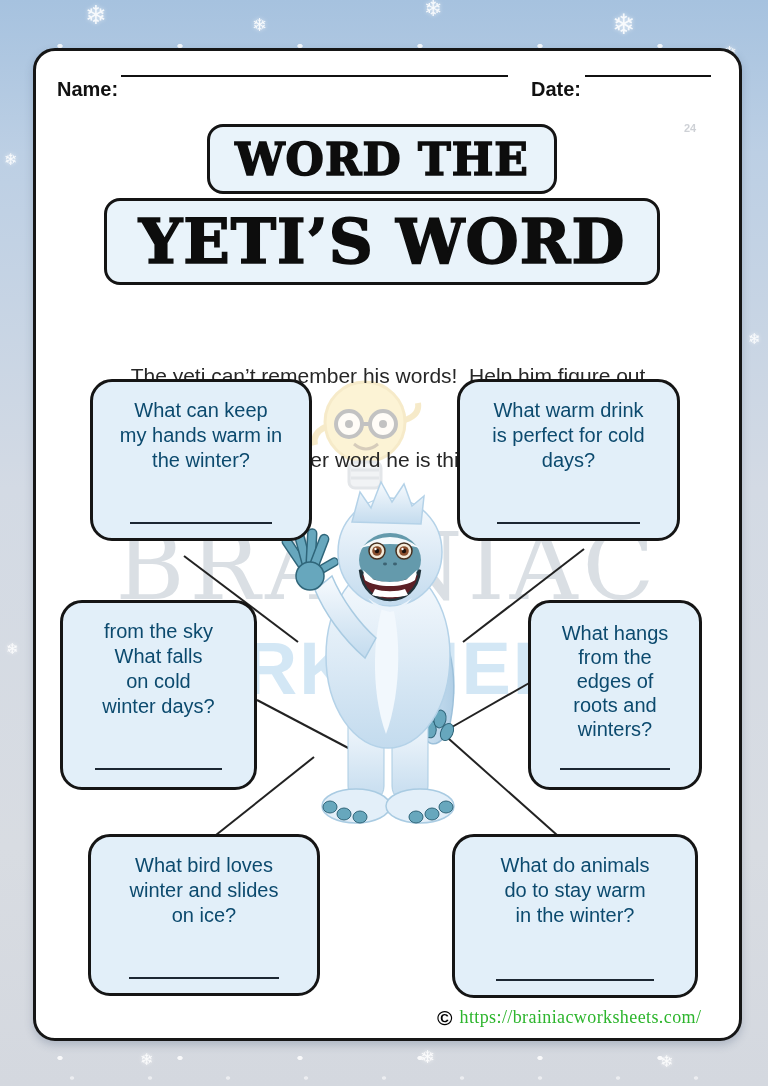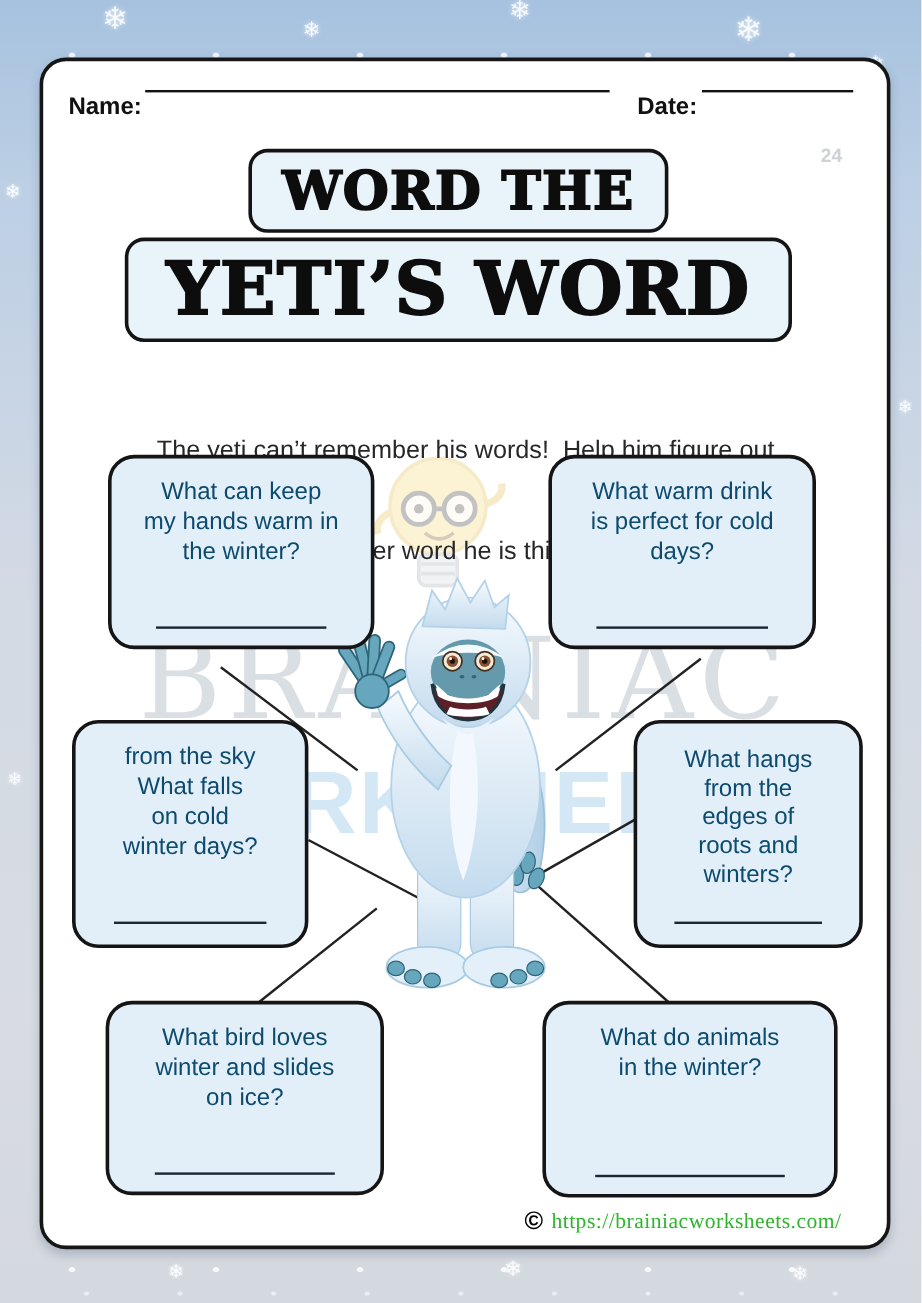--- a/index.html
+++ b/index.html
@@ -23,21 +23,21 @@
   .wm1{
     position:absolute;left:33px;top:512px;width:709px;text-align:center;z-index:2;
     font-family:"DejaVu Serif",serif;font-size:94px;font-weight:500;letter-spacing:5px;
     color:rgba(168,178,190,.42);
   }
   .wm2{
     position:absolute;left:33px;top:626px;width:709px;text-align:center;z-index:2;
     font-family:"Liberation Sans",sans-serif;font-size:74px;font-weight:bold;letter-spacing:2px;
     color:rgba(130,185,225,.35);
   }
-  .pagenum{position:absolute;left:684px;top:122px;z-index:2;font-size:16px;color:rgba(185,190,196,.7);font-weight:bold;}
+  .pagenum{position:absolute;left:684px;top:122px;z-index:2;font-size:11px;color:rgba(185,190,196,.7);font-weight:bold;}
   .mascot{position:absolute;left:302px;top:372px;width:130px;height:140px;opacity:.3;z-index:2;}
   .connectors{position:absolute;left:0;top:0;width:768px;height:1086px;z-index:3;pointer-events:none;}
   .yeti{position:absolute;left:268px;top:476px;width:240px;height:360px;z-index:4;}
 
   .lbl{position:absolute;z-index:5;font-weight:bold;font-size:20px;color:#111;}
   .ruleline{position:absolute;z-index:5;border-bottom:2.6px solid #111;}
 
   .titlebox{
     position:absolute;z-index:5;box-sizing:border-box;background:#e9f3fa;
     border:3px solid #141414;border-radius:16px;display:flex;align-items:center;justify-content:center;
@@ -52,21 +52,21 @@
 
   .qbox{
     position:absolute;z-index:5;box-sizing:border-box;background:#e2eff9;
     border:3px solid #151515;border-radius:22px;text-align:center;color:#0c4a6e;
     font-size:20px;line-height:25px;
   }
   .qtext{padding:16px 8px 0 8px;}
   .q1{left:90px;top:379px;width:222px;height:162px;}
   .q2{left:457px;top:379px;width:223px;height:162px;}
   .q3{left:60px;top:600px;width:197px;height:190px;}
-  .q4{left:528px;top:600px;width:191px;height:190px;}
+  .q4{left:528px;top:600px;width:174px;height:190px;}
   .q4 .qtext{padding-top:18px;line-height:24px;}
   .q5{left:88px;top:834px;width:232px;height:162px;}
   .q6{left:452px;top:834px;width:246px;height:164px;}
   .blank{position:absolute;bottom:14px;left:17%;right:17%;border-bottom:2.6px solid #1c2733;}
   .q3 .blank,.q4 .blank{bottom:17px;}
 
   .footer{position:absolute;left:437px;top:1007px;z-index:5;display:flex;align-items:center;gap:7px;}
   .copy{font-size:21px;font-weight:bold;color:#000;line-height:21px;}
   .url{font-family:"Liberation Serif",serif;font-size:18px;color:#2db52d;letter-spacing:.4px;}
 </style>
@@ -258,20 +258,21 @@
       <div>What bird loves</div>
       <div>winter and slides</div>
       <div>on ice?</div>
     </div>
     <div class="blank"></div>
   </div>
 
   <div class="qbox q6">
     <div class="qtext">
       <div>What do animals</div>
+      <div>do to stay warm</div>
       <div>in the winter?</div>
     </div>
     <div class="blank"></div>
   </div>
 
   <div class="footer">
     <span class="copy">©</span>
     <span class="url">https://brainiacworksheets.com/</span>
   </div>
 

